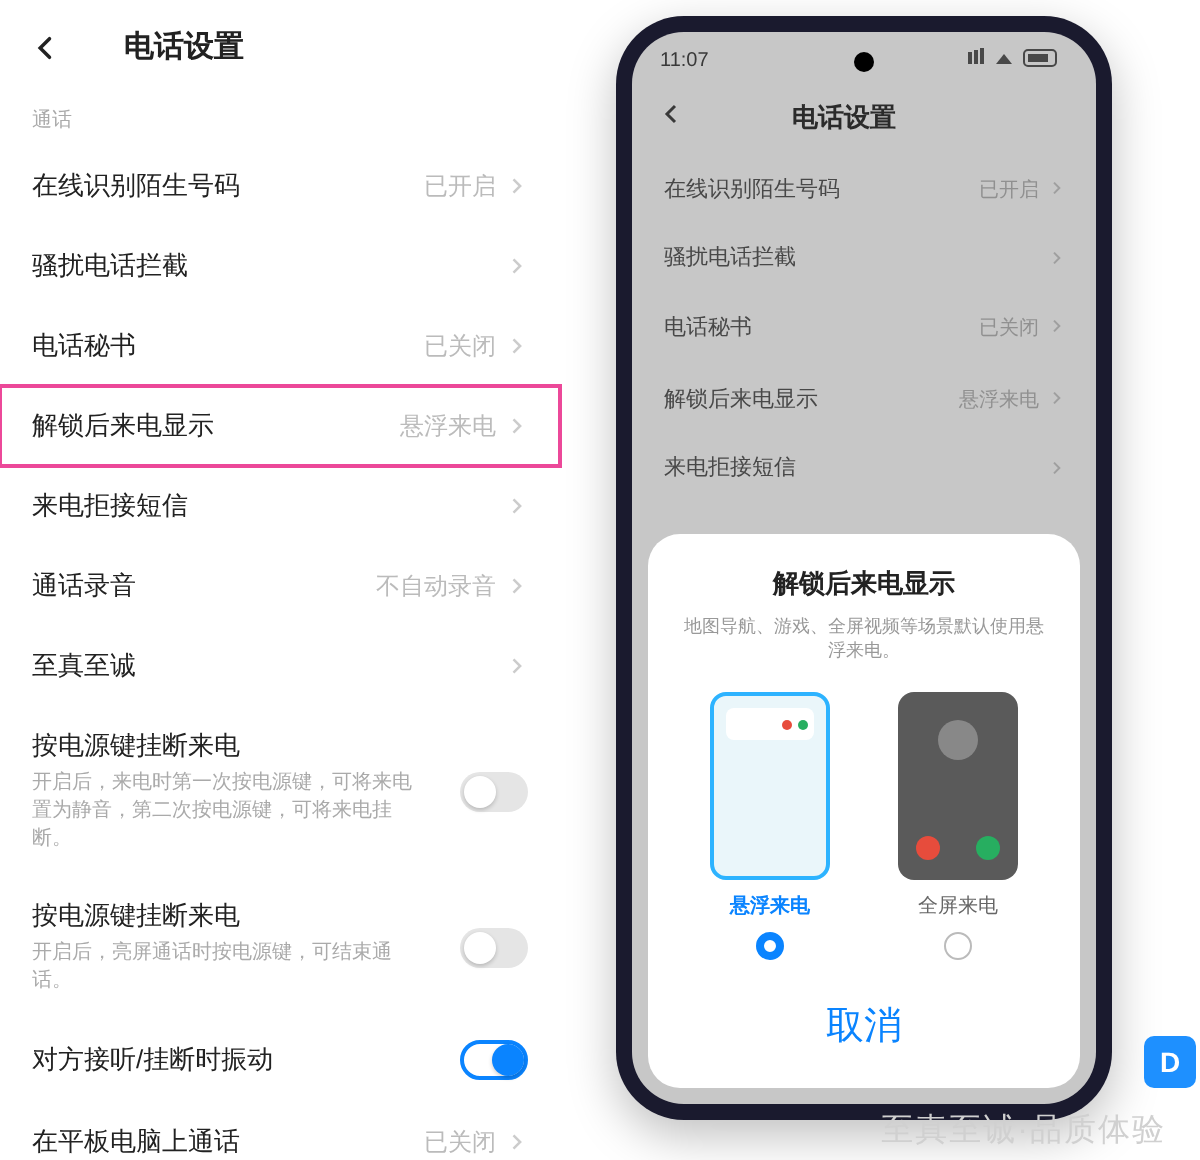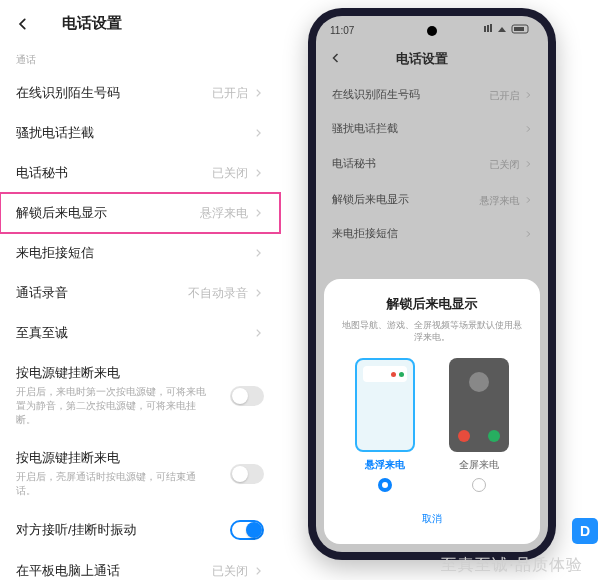--- a/index.html
+++ b/index.html
@@ -52,21 +52,21 @@
   .opt.full .preview .av { position:absolute; top:14px; left:50%; transform:translateX(-50%); width:20px;height:20px;border-radius:50%;background:#888;}
   .opt.full .preview .btns{position:absolute;bottom:10px;left:0;right:0;display:flex;justify-content:space-around;}
   .opt.full .preview .btns .b{width:12px;height:12px;border-radius:50%;}
   .opt.full .preview .btns .b.r{background:#e74c3c;}
   .opt.full .preview .btns .b.g{background:#27ae60;}
   .opt .cap { font-size: 10px; }
   .opt.float .cap { color: #0a84ff; font-weight: 600; }
   .opt.full .cap { color: #666; }
   .opt .radio { width: 14px; height: 14px; border-radius: 50%; border: 1.5px solid #bbb; }
   .opt.float .radio { border: 4px solid #0a84ff; }
-  .sheet .cancel { text-align: center; color: #0a84ff; font-size: 10px; margin-top: 14px; padding: 6px 0; }
+  .sheet .cancel { text-align: center; color: #0a84ff; font-size: 19px; margin-top: 14px; padding: 6px 0; }
 
   .wm { position:absolute; right:17px; bottom:4px; font-size:16px; color:#d0d0d0; letter-spacing:1px; }
   .wmbadge{position:absolute;right:2px;bottom:36px;width:26px;height:26px;background:#1e90ff;color:#fff;border-radius:5px;display:flex;align-items:center;justify-content:center;font-weight:700;font-size:14px;}
 </style>
 </head>
 <body>
 
 <div class="left">
   <div class="hdr">
     <span class="back">

